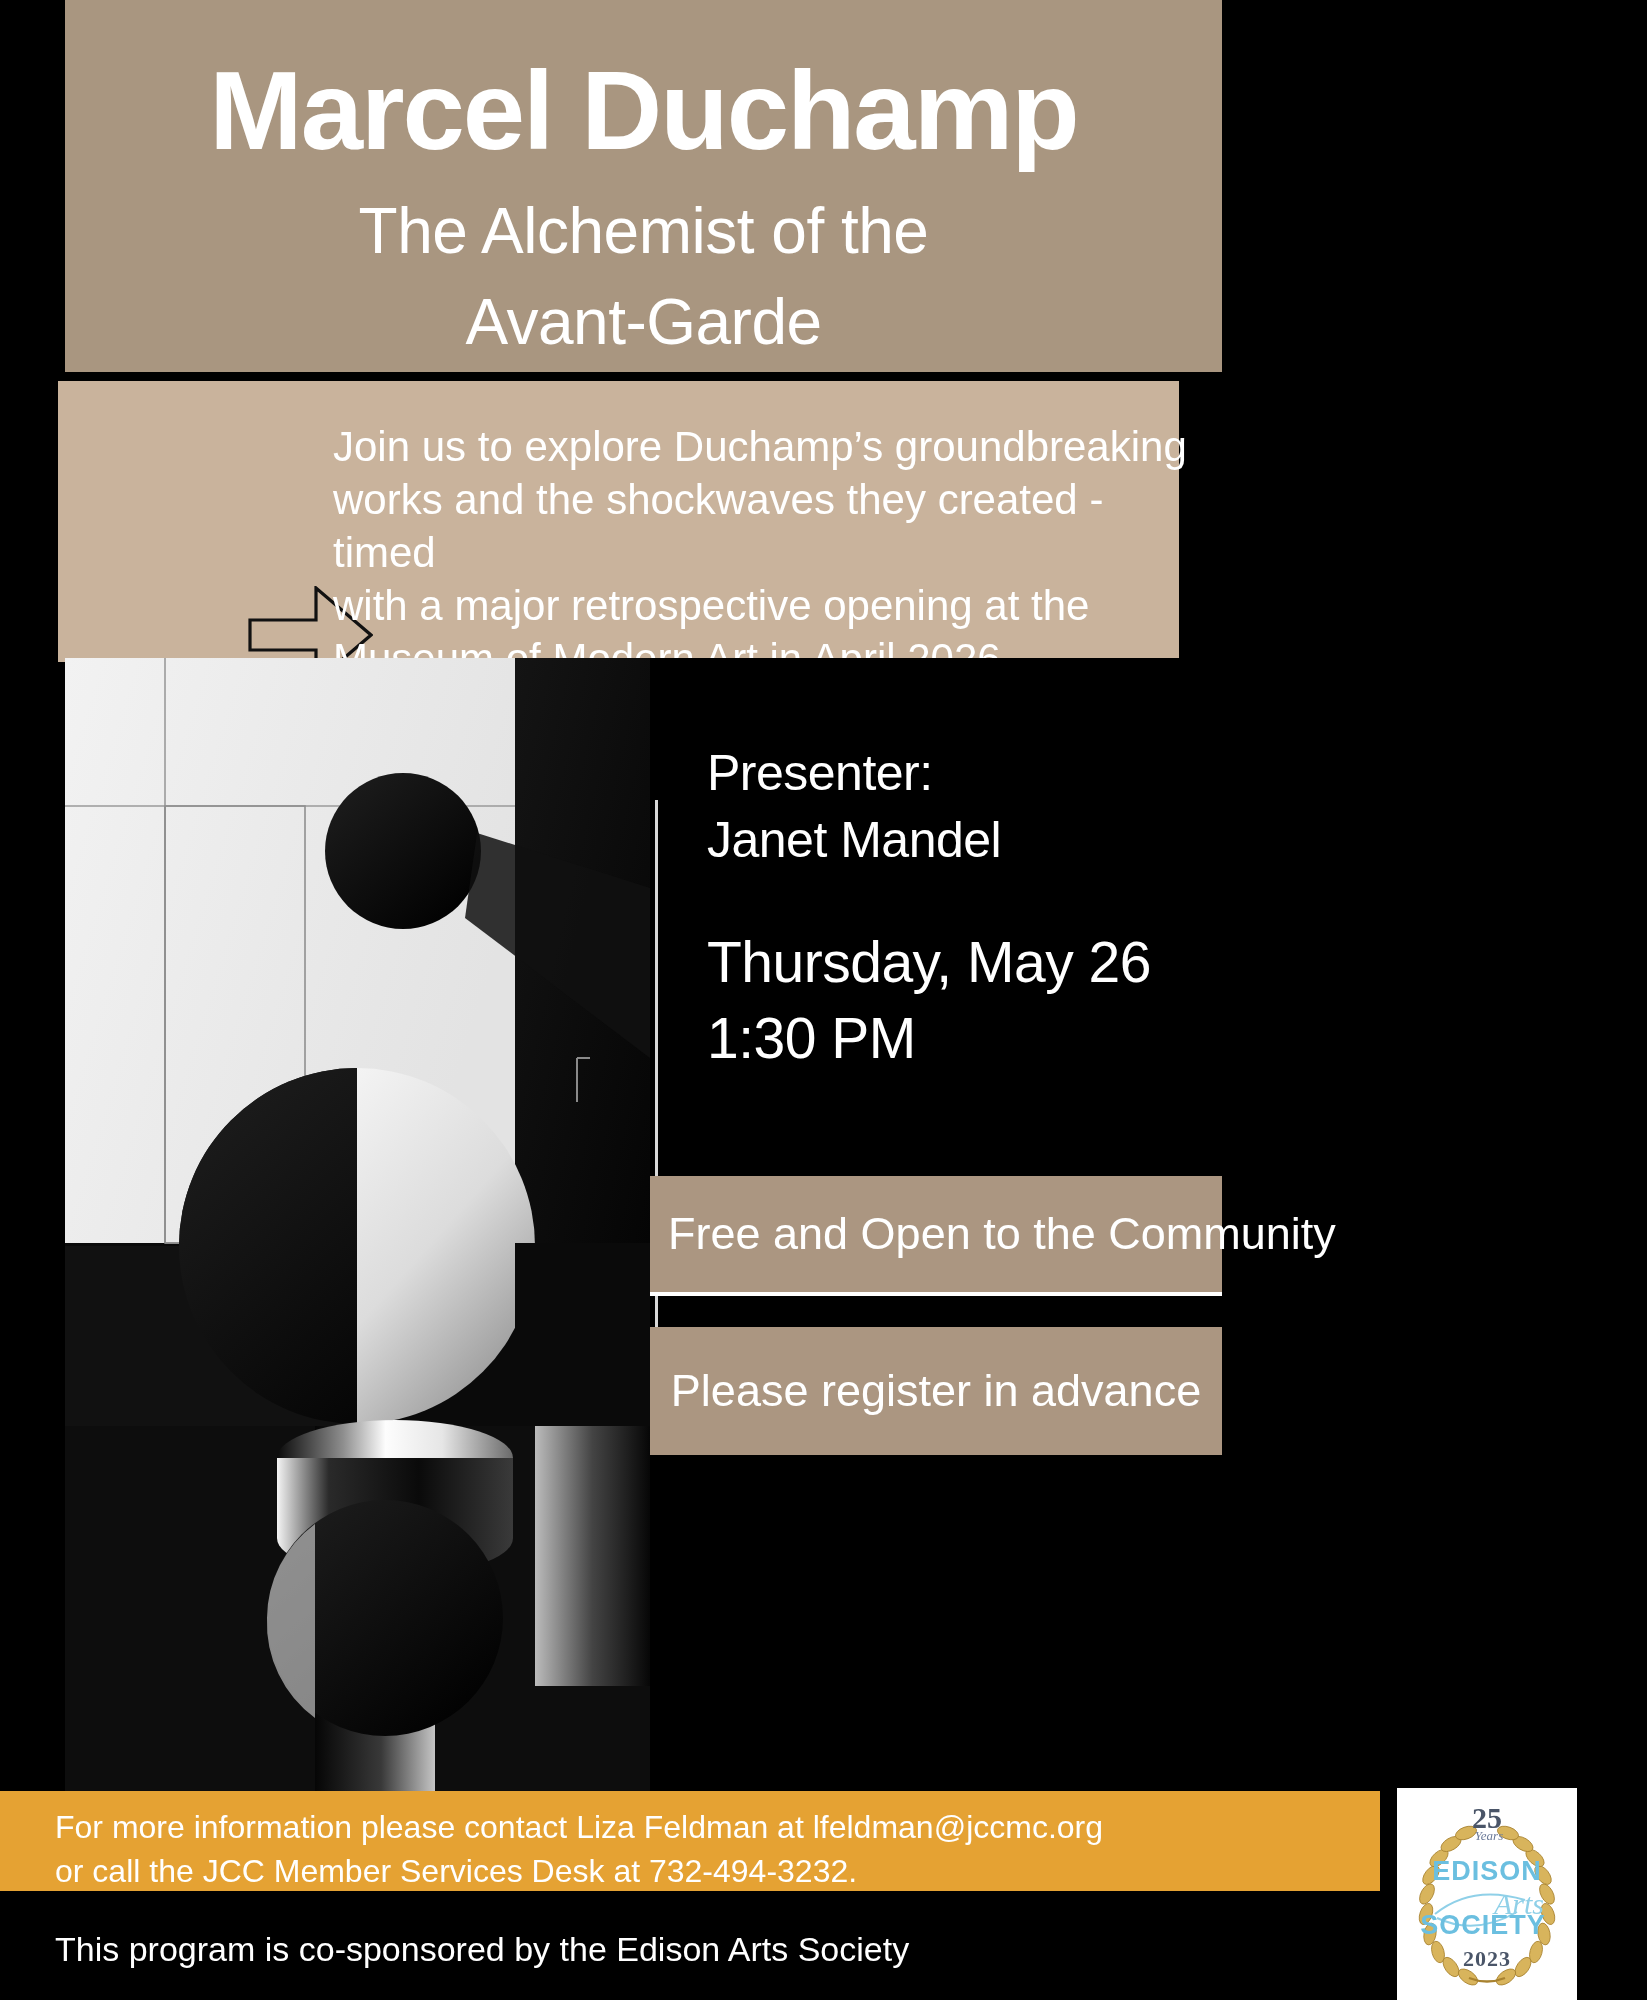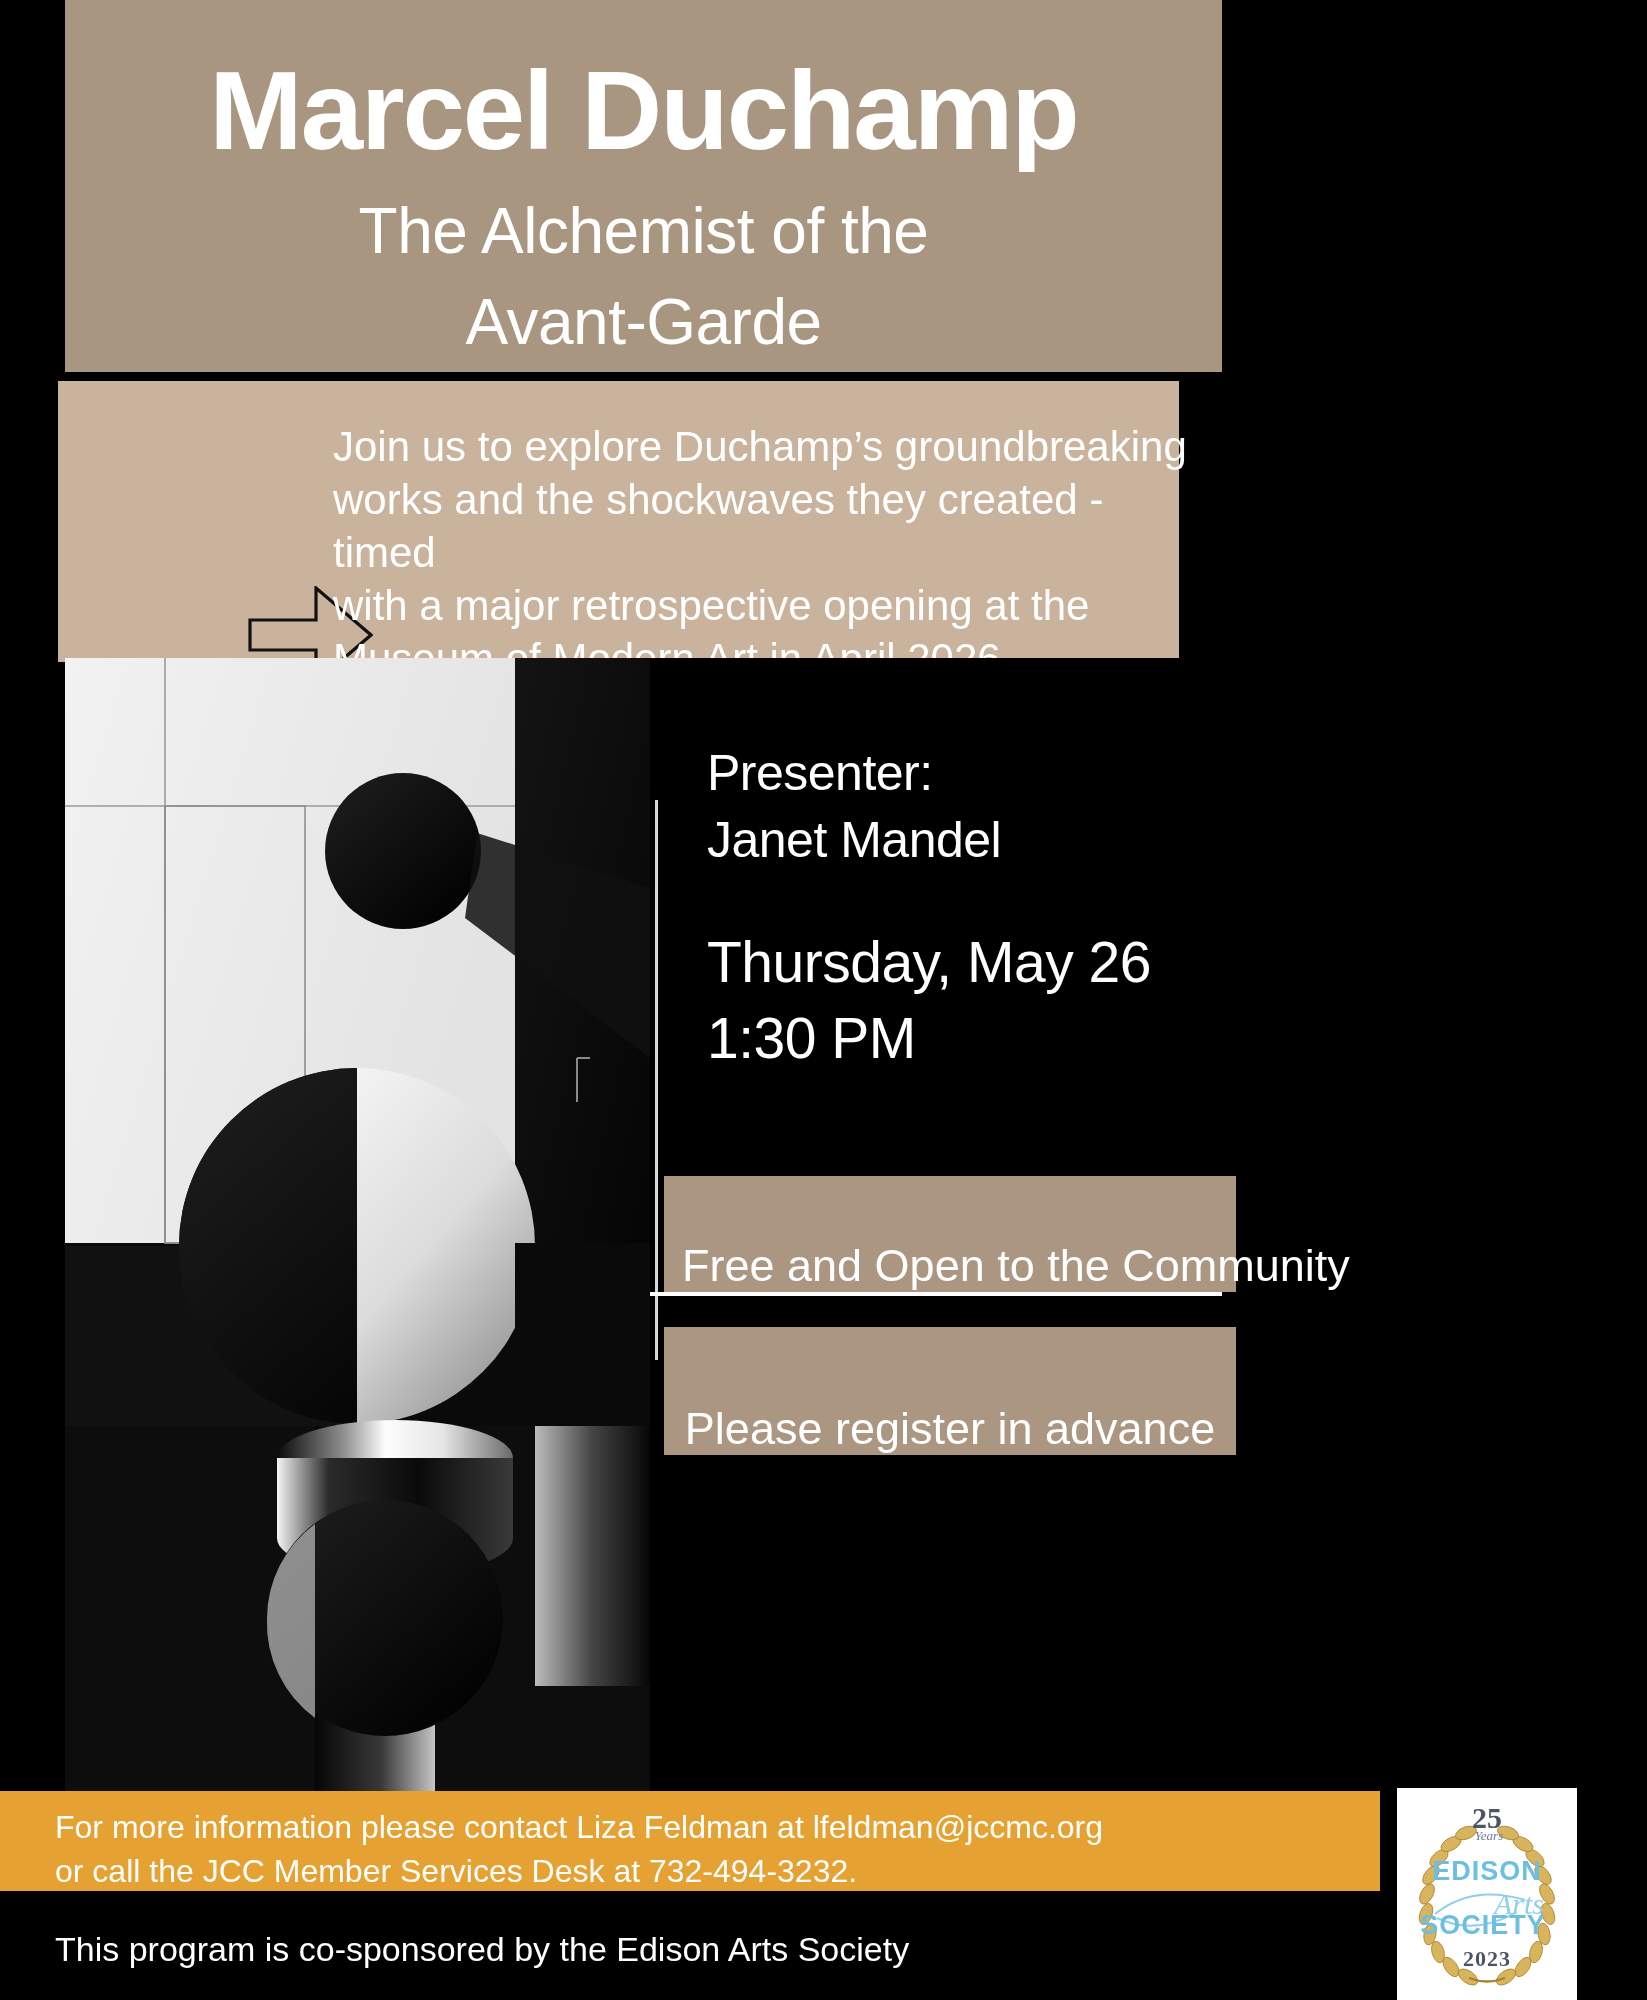--- a/index.html
+++ b/index.html
@@ -36,22 +36,22 @@
   .panel-rule{position:absolute;left:655px;top:800px;width:3px;height:560px;
       background:#d8d8d8;}
   .presenter-block{position:absolute;left:707px;top:740px;width:520px;
       color:#fff;font-size:50px;line-height:1.33;font-weight:400;
       letter-spacing:-0.5px;}
   .date-block{position:absolute;left:707px;top:925px;width:520px;
       color:#fff;font-size:57px;line-height:1.33;font-weight:400;
       letter-spacing:-0.5px;}
 
   
-  .info-box{position:absolute;left:664px;width:572px;background:#ab9681;
-      color:#ffffff;display:flex;align-items:flex-end;}
+  .info-box{position:absolute;left:650px;width:572px;background:#ab9681;
+      color:#ffffff;display:flex;align-items:center;}
   .info-box-1{top:1176px;height:116px;justify-content:flex-start;}
   .info-box-1 span{padding-left:18px;font-size:45px;white-space:nowrap;}
   .info-box-2{top:1299px;height:128px;justify-content:center;margin-top:28px;}
   .info-box-2 span{font-size:45px;white-space:nowrap;}
   .box-divider{position:absolute;left:650px;top:1292px;width:572px;height:4px;
       background:#ffffff;}
 
   
   .orange-band{position:absolute;left:0;top:1791px;width:1380px;height:100px;
       background:#e5a233;}

